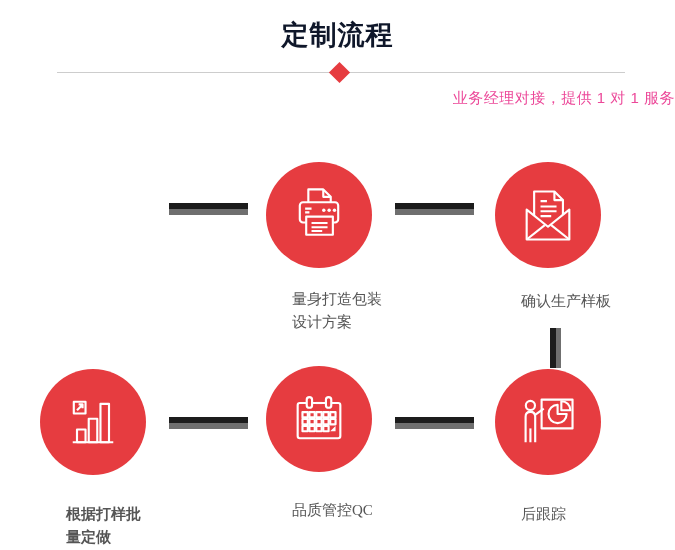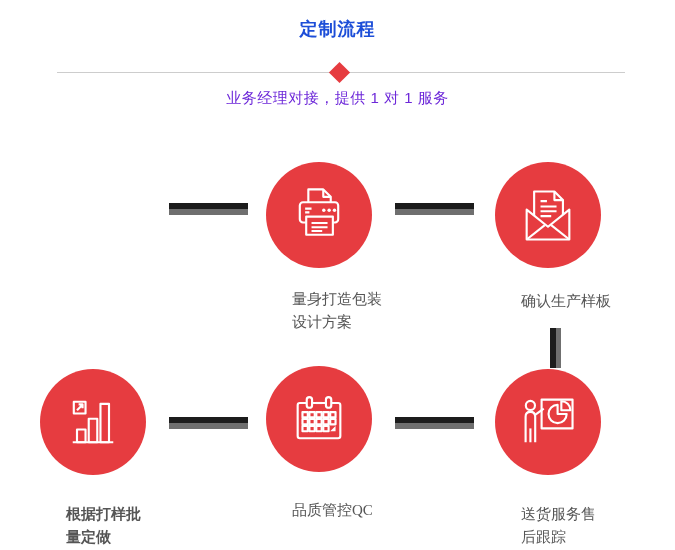--- a/index.html
+++ b/index.html
@@ -2,32 +2,32 @@
 <html style="--accent: #e63c40; --conn-dark: #1c1c1c; --conn-gray: #6f6f6f; --divider: #cdcdcd;"><head>
 <meta charset="utf-8">
 <style>
   html,body{margin:0;padding:0;background:#fff;}
   .canvas{
     position:relative;width:675px;height:550px;background:#fff;overflow:hidden;
     font-family:"Liberation Sans","DejaVu Sans",sans-serif;
   }
   .page-title{
     position:absolute;top:17px;left:0;width:675px;text-align:center;
-    font-size:18px;font-weight:bold;color:#1d4ed8;letter-spacing:1px;
+    font-size:27px;font-weight:bold;color:#0f172a;letter-spacing:1px;
   }
   .divider-line{
     position:absolute;top:72px;left:57px;width:568px;height:1px;background:var(--divider,#cdcdcd);
   }
   .divider-diamond{
     position:absolute;top:65px;left:332px;width:15px;height:15px;
     background:var(--accent,#e63c40);transform:rotate(45deg);
   }
   .subtitle{
-    position:absolute;top:89px;left:0;width:675px;text-align:center;
-    font-size:15px;color:#6d28d9;letter-spacing:0.5px;
+    position:absolute;top:89px;left:0;width:675px;text-align:right;
+    font-size:15px;color:#ec4899;letter-spacing:0.5px;
   }
   .step{position:absolute;width:160px;}
   .step-circle{
     width:106px;height:106px;border-radius:50%;
     background:var(--accent,#e63c40);
     margin:0 auto;display:flex;align-items:center;justify-content:center;
   }
   .step-circle svg{display:block;}
   .step-label{
     margin:21px 0 0 53px;font-size:15px;line-height:23px;color:#555;text-align:left;
@@ -140,21 +140,20 @@
         <rect x="24" y="9" width="29" height="27"></rect>
         <path d="M39,22.5 L39,14 A8.5,8.5 0 1 0 47.5,22.5 Z"></path>
         <path d="M42.5,19 L42.5,10.5 A8.5,8.5 0 0 1 51,19 Z"></path>
         <circle cx="13.5" cy="14.5" r="4.3"></circle>
         <path d="M9,49 V25 Q9,20.5 13.5,20.5 Q18,20.5 18,25 V49"></path>
         <path d="M13.5,36 V49"></path>
         <path d="M17,24 L26,17.5"></path>
       </svg>
     </div>
     <div class="step-label">
-      <div>送货服务售</div>
       <div>后跟踪</div>
     </div>
   </div>
 
   <div class="hbar" style="left:169px;top:203px;"></div>
   <div class="hbar" style="left:395px;top:203px;"></div>
   <div class="vbar" style="left:550px;top:328px;"></div>
   <div class="hbar" style="left:169px;top:417px;"></div>
   <div class="hbar" style="left:395px;top:417px;"></div>
 

